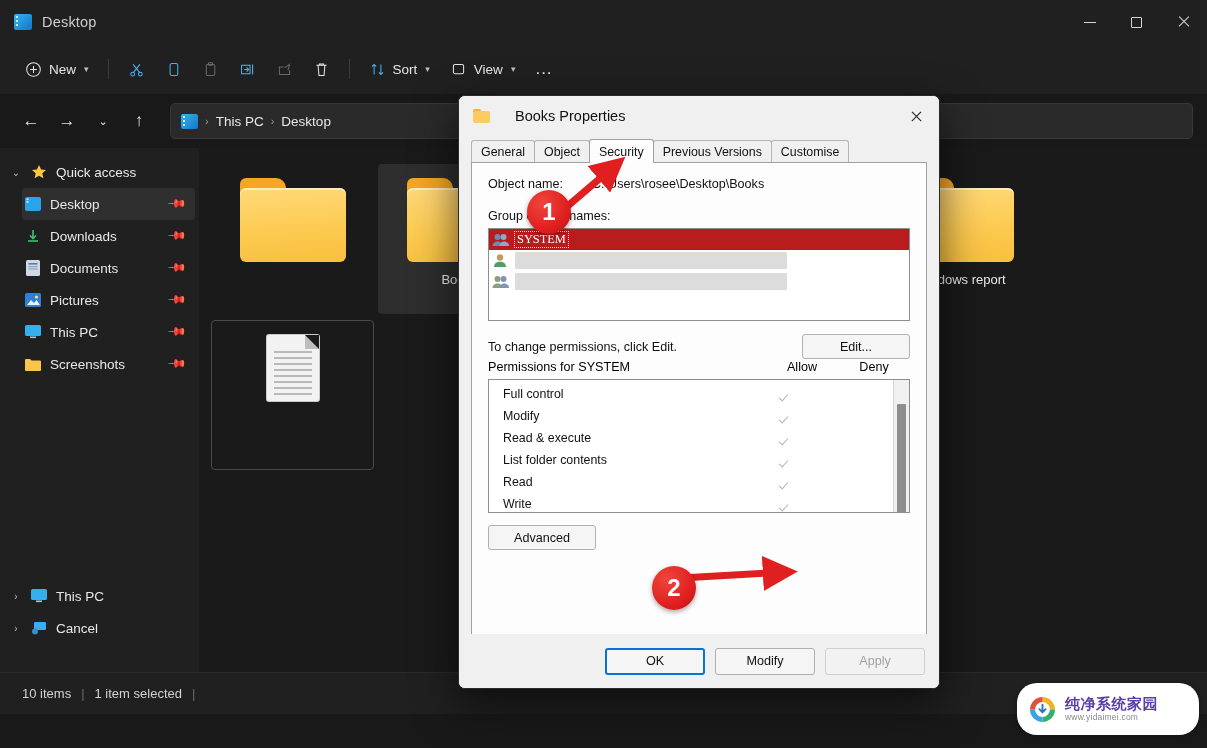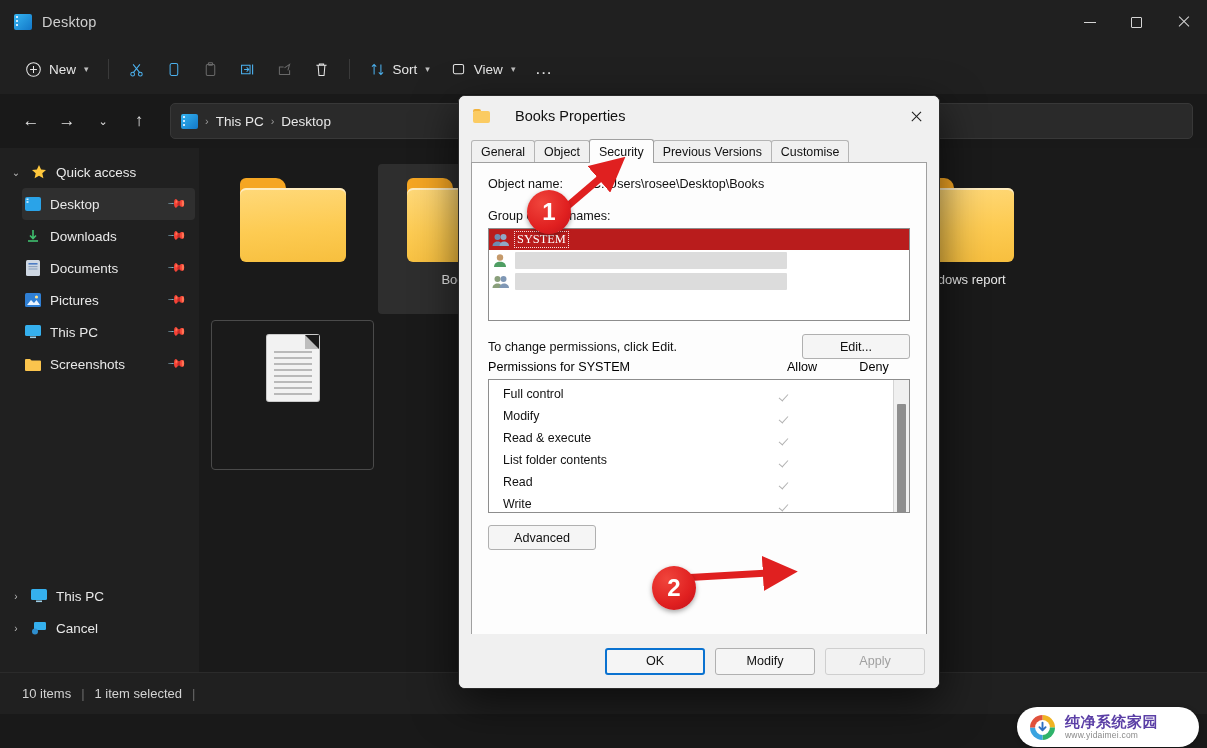--- a/index.html
+++ b/index.html
@@ -241,21 +241,21 @@
   .marker {
     width: 44px; height: 44px; border-radius: 50%;
     background: radial-gradient(circle at 34% 30%, #f0453c 0%, #e02020 60%, #c0101a 100%);
     color: #fff; display: flex; align-items: center; justify-content: center;
     font-size: 24px; font-weight: bold; font-family: "Liberation Sans", sans-serif;
     box-shadow: 0 2px 5px rgba(0,0,0,.35);
   }
 
   
   #watermark {
-    position: absolute; right: 8px; bottom: 1px; width: 182px; height: 40px;
+    position: absolute; right: 8px; bottom: 13px; width: 182px; height: 52px;
     background: #fff; border-radius: 20px;
     display: flex; align-items: center; padding-left: 12px; gap: 9px;
     box-shadow: 0 1px 5px rgba(0,0,0,.3); z-index: 60; margin-top: 16px;
   }
   .wm-logo { width: 27px; height: 27px; position: relative; flex: none; }
   .wm-texts { display: flex; flex-direction: column; justify-content: center; }
   .wm-cn { font-size: 15px; font-weight: bold; color: #5b3fa6; letter-spacing: .5px; line-height: 1.05; }
   .wm-url { font-size: 8.5px; color: #8a8a8a; letter-spacing: .2px; }
 </style>
 </head>

